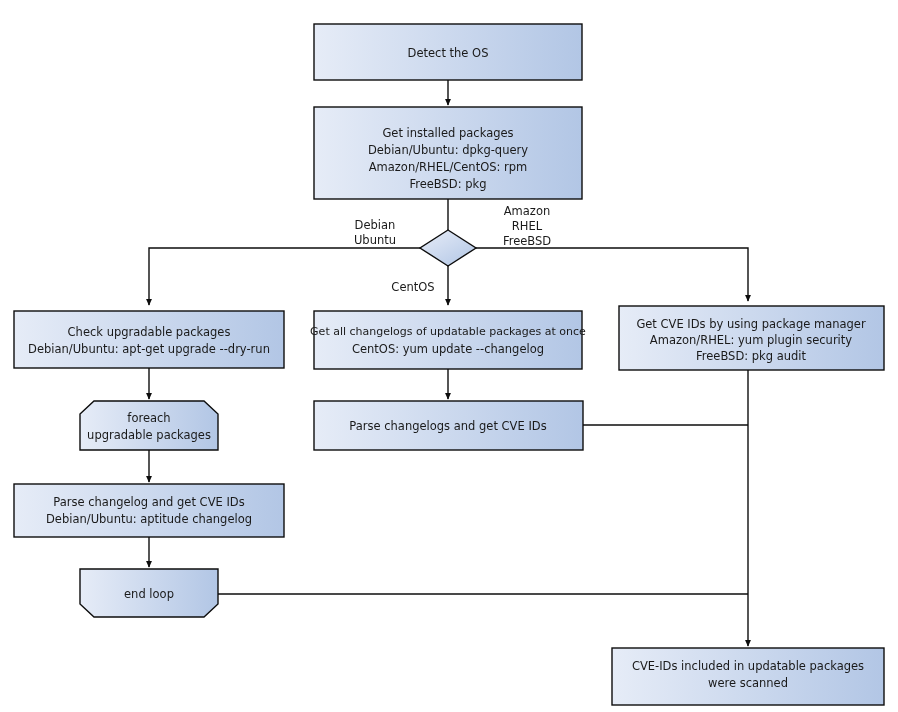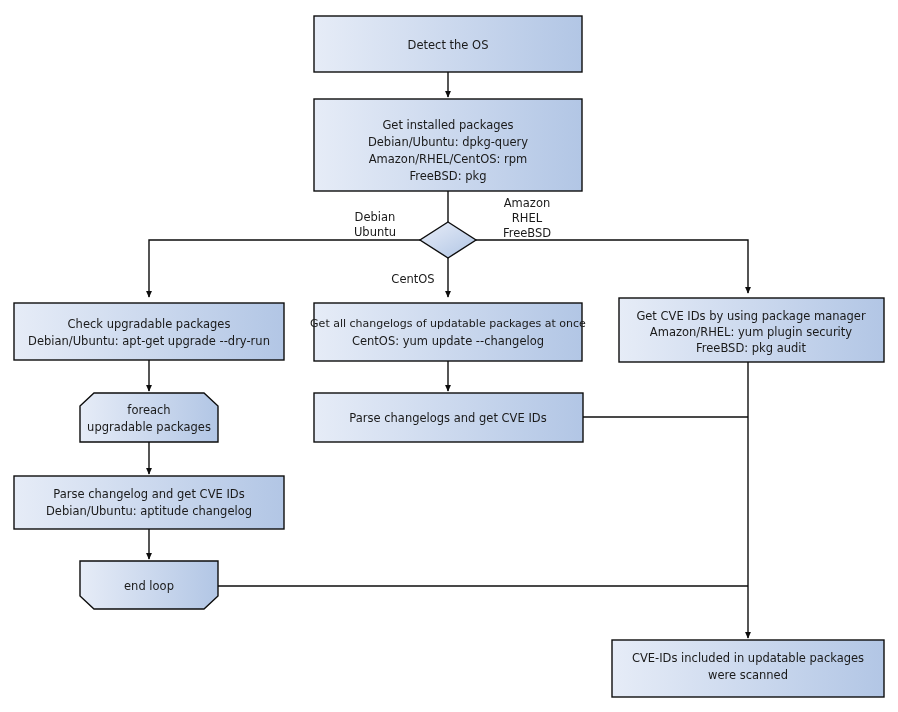--- a/index.html
+++ b/index.html
@@ -10,21 +10,21 @@
   body {
     width: 898px;
     height: 712px;
     font-family: "DejaVu Sans", "Liberation Sans", sans-serif;
     position: relative;
     overflow: hidden;
   }
   #flow-root {
     position: absolute;
     left: 0;
-    top: 0;
+    top: 8px;
     width: 898px;
     height: 521px;
     text-align: right;
   }
   svg#flow-svg {
     position: absolute;
     left: 0;
     top: 0;
     width: 898px;
     height: 712px;

